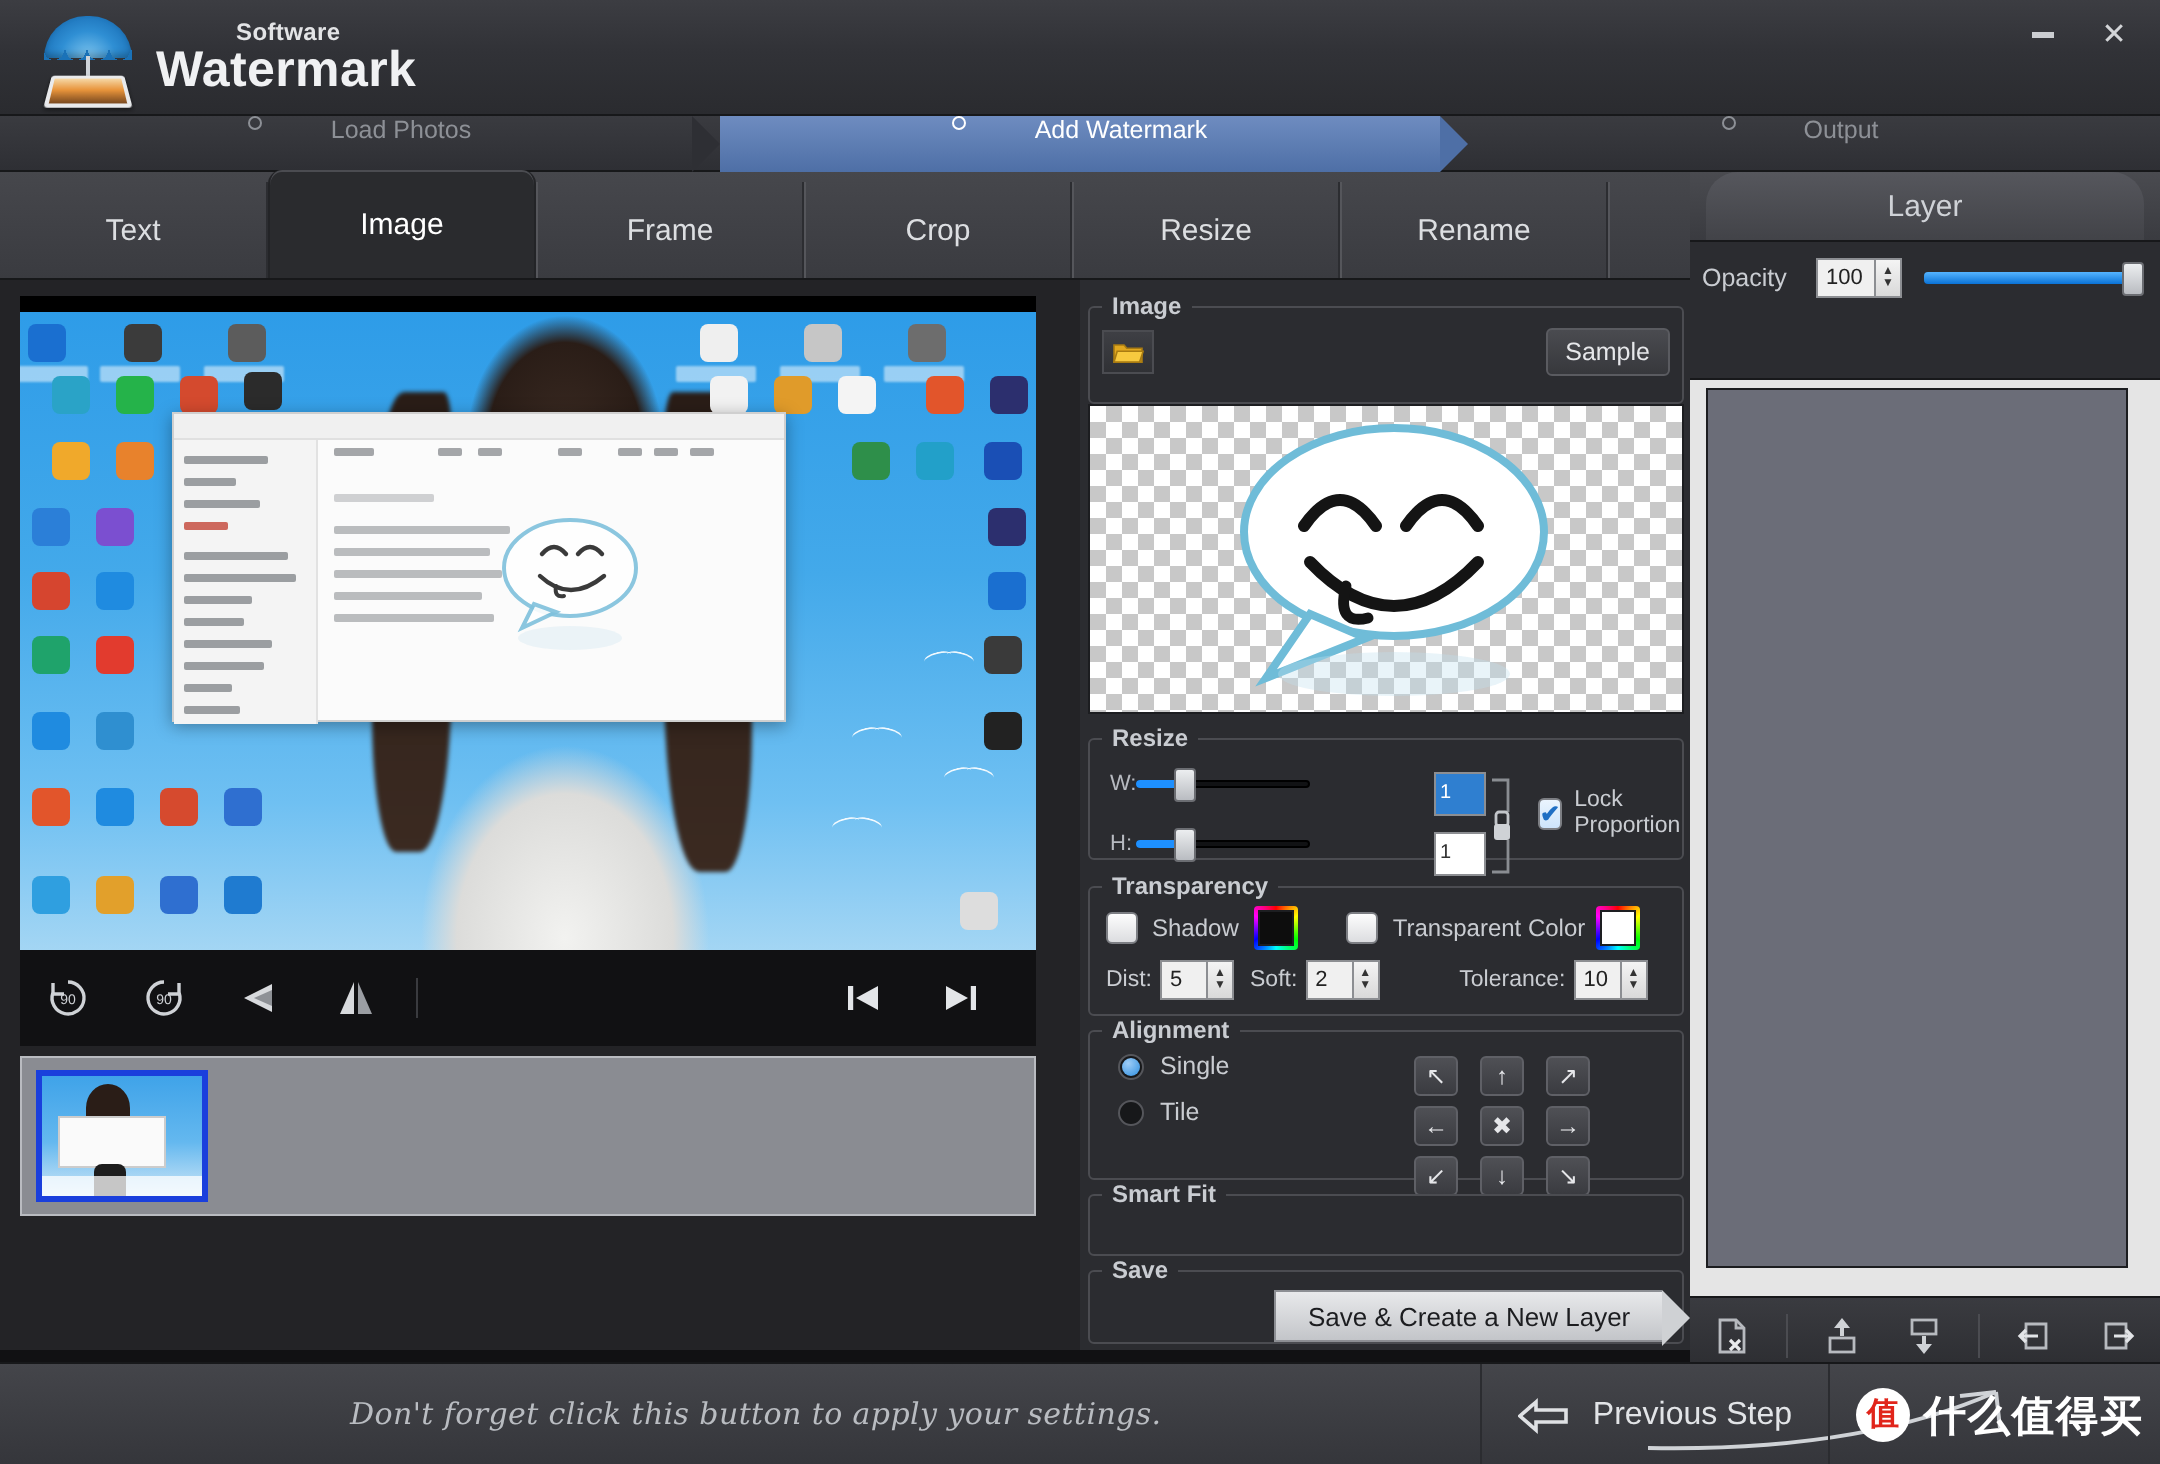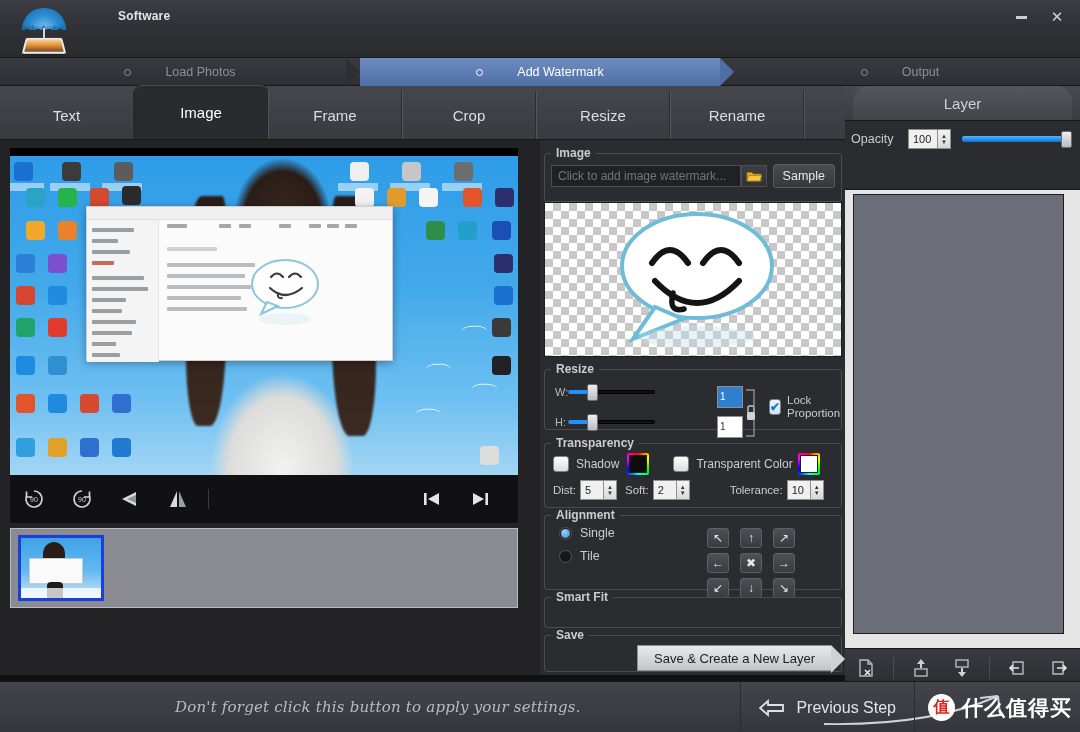--- a/index.html
+++ b/index.html
@@ -47,21 +47,21 @@
   }
   .wbtn.min:before { content:""; display:block; width:11px; height:3px; background:#cbcdd1; }
 
   
   .steps {
     position:absolute; left:0; top:58px; width:1080px; height:28px;
     background:linear-gradient(180deg,#3a3b40 0%,#2e2f34 100%);
     display:flex; border-bottom:1px solid #17181a;
   }
   .step {
-    position:relative; height:28px; display:flex; align-items:center; justify-content:center;
+    position:relative; height:28px; display:flex; justify-content:center;
     font-size:12.5px; color:#8d9096; cursor:pointer; flex:1;gap:28px;
   }
   .step .dot {
     display:inline-block; width:7px; height:7px; border:1.6px solid currentColor;
     border-radius:50%; margin-right:6px;
   }
   .step.active { color:#ffffff; background:#5a7ab0;
     background:linear-gradient(180deg,#6e8cc0 0%,#4e6fa6 100%); }
   .step.active:before {
     content:""; position:absolute; left:-14px; top:0; border-style:solid;
@@ -295,20 +295,21 @@
 <div class="app">
 
   <div class="titlebar">
     <div class="logo-wrap">
       <div class="umbrella"></div>
         <div class="pole"></div>
         <div class="photo"></div>
     </div>
     <div class="brand">
       <div class="sub">Software</div>
+      <div class="main">Watermark</div>
     </div>
     <div class="wbtns">
       <button class="wbtn min"></button>
       <button class="wbtn">✕</button>
     </div>
   </div>
 
   <div class="steps">
     <div class="step">
       <span class="dot"></span>
@@ -495,21 +496,20 @@
     </div>
   </div>
   <div class="darkstrip"></div>
 
   <div class="settings">
 
     <fieldset style="left:4px;top:6px;width:298px;height:56px;">
       <legend>Image</legend>
       <div class="row" style="padding:4px 6px 0 6px; gap:6px;">
         <div style="display:flex;flex:1;">
-          <input class="tinput" type="text" placeholder="Click to add image watermark..." style="">
           <div class="folderbtn">
             <svg width="16" height="13" viewBox="0 0 16 13">
               <path d="M1 2.5 h5 l1.4 1.6 H15 v7 H1 Z" fill="#e0a71f" stroke="#a87b12" stroke-width=".8"></path>
               <path d="M2.6 5.6 H15.6 L13.8 11 H1 Z" fill="#f7c93f" stroke="#a87b12" stroke-width=".8"></path>
             </svg>
           </div>
         </div>
         <div class="samplebtn">Sample</div>
       </div>
     </fieldset>

